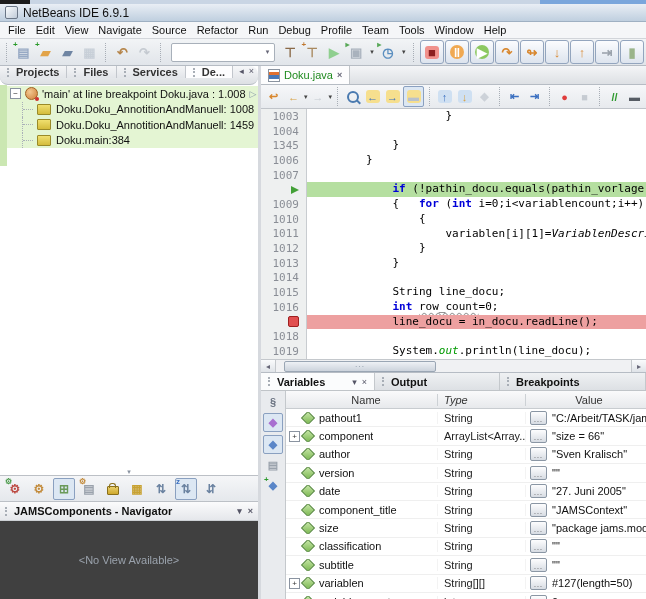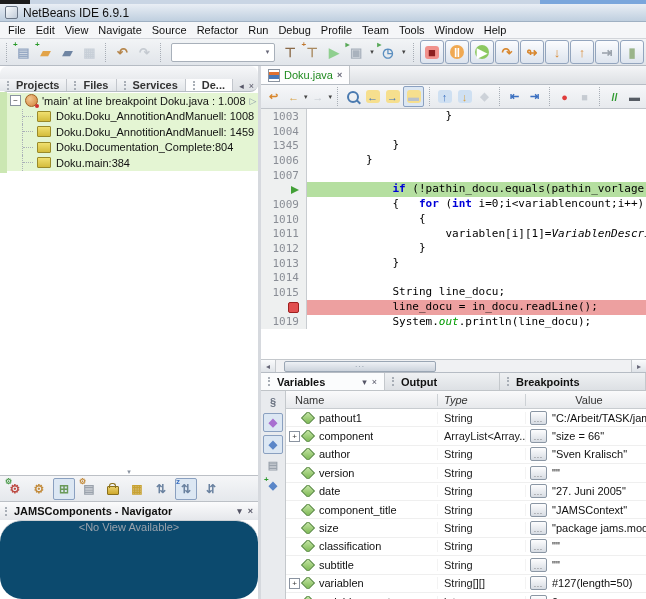--- a/index.html
+++ b/index.html
@@ -40,21 +40,21 @@
   .mag{width:8px;height:8px;border:2px solid #4a7ab0;border-radius:50%;position:relative;}
   .mag::after{content:"";position:absolute;width:5px;height:2px;background:#4a7ab0;transform:rotate(45deg);right:-4px;bottom:-2px;}
   .lock{width:10px;height:7px;background:linear-gradient(#e8ce6a,#cfa92e);border:1px solid #8a6f1a;border-radius:1px;position:relative;margin-top:4px;}
   .lock::before{content:"";position:absolute;left:1px;top:-4px;width:5px;height:4px;border:1px solid #8a6f1a;border-bottom:none;border-radius:3px 3px 0 0;}
   
   .main{display:flex;height:533px;}
   .leftcol{width:258px;display:flex;flex-direction:column;background:#fff;min-width:0;}
   .divider{width:3px;background:#d6d9de;}
   .rightcol{flex:1;display:flex;flex-direction:column;min-width:0;background:#fff;}
   
-  .ptabs{height:26px;background:linear-gradient(#f6f7f9,#dde0e4);border-bottom:1px solid #b6bcc4;display:flex;align-items:flex-end;box-sizing:border-box;border-radius:8px;}
+  .ptabs{height:19px;background:linear-gradient(#f6f7f9,#dde0e4);border-bottom:1px solid #b6bcc4;display:flex;align-items:flex-start;box-sizing:border-box;border-radius:8px;}
   .ptab{display:flex;align-items:center;padding:0 7px;font-weight:bold;border-right:1px solid #c2c6cc;background:linear-gradient(#f4f5f7,#e2e5e9);color:#333;}
   .ptab::before,.btab::before,.navhdr::before{content:"";width:2px;height:9px;border-left:2px dotted #a8aeb6;margin-right:5px;}
   .ptab.active{background:#fdfdfe;}
   .ptab-ctrl{margin-left:auto;display:flex;align-items:center;gap:5px;padding-right:4px;color:#556;font-size:9px;}
   
   .tree{position:relative;flex:1;overflow:hidden;background:#fff;padding-top:1px;}
   .green-strip{position:absolute;left:0;top:0;width:7px;height:81px;background:#cbe7b2;}
   .trow{height:15.5px;display:flex;align-items:center;white-space:nowrap;background:#e4f5d3;}
   .trow.root{padding-left:10px;gap:4px;}
   .trow.child{padding-left:22px;}
@@ -65,21 +65,21 @@
   .conn::after{content:"";position:absolute;top:7px;left:0;width:10px;border-top:1px dotted #aab0b8;}
   .frame-ic{width:12px;height:9px;background:linear-gradient(#f0e070,#d4bc3c);border:1px solid #9a8a28;border-radius:1px;margin-right:5px;flex:none;}
   .cur-arrow{margin-left:auto;margin-right:5px;color:#8a9aa8;font-size:9px;}
   .collapse-strip{height:7px;background:#fff;display:flex;align-items:center;justify-content:center;}
   .tri{font-size:7px;line-height:5px;color:#8892a0;}
   
   .dbgbar{height:26px;border-top:1px solid #bcc0c6;background:linear-gradient(#f5f6f8,#e5e8ec);display:flex;align-items:center;padding:0 5px;gap:4px;box-sizing:border-box;}
   
   .navhdr{height:19px;border-top:1px solid #bcc0c6;background:linear-gradient(#fbfbfc,#e5e7eb);display:flex;align-items:center;padding:0 5px;font-weight:bold;box-sizing:border-box;}
   .hdr-ctrl{margin-left:auto;display:flex;gap:6px;color:#556;font-size:9px;}
-  .navbody{height:78px;background:#0c4a6e;border-top:1px solid #cdd1d5;display:flex;justify-content:center;color:#9aa2ac;border-radius:22px;}
+  .navbody{height:78px;background:#404040;border-top:1px solid #cdd1d5;display:flex;align-items:center;justify-content:center;color:#9aa2ac;}
   
   .etabs{height:19px;background:linear-gradient(#f4f5f7,#dde0e4);border-bottom:1px solid #b6bcc4;display:flex;align-items:stretch;box-sizing:border-box;}
   .etab{display:flex;align-items:center;gap:4px;padding:0 7px;background:#fdfdfe;border-right:1px solid #c0c4c8;}
   .jicon{width:10px;height:11px;border:1px solid #8a93a0;background:linear-gradient(#fff 2px,#e07030 2px,#e07030 5px,#4878b8 5px,#4878b8 9px,#fff 9px);flex:none;}
   .etab-label{color:#1e8a1e;}
   .etab-close{color:#667;font-size:9px;font-weight:bold;}
   .etoolbar{height:24px;background:linear-gradient(#f6f7f9,#e7eaee);border-bottom:1px solid #c0c4ca;display:flex;align-items:center;padding:0 3px;gap:1px;box-sizing:border-box;}
   
   .code{height:250px;overflow:hidden;background:#fff;}
   .crow{display:flex;height:14.7px;}
@@ -97,30 +97,30 @@
   
   .hscroll{height:13px;border-top:1px solid #c4c8cc;background:#f0f1f3;display:flex;align-items:stretch;box-sizing:border-box;}
   .sbtn{width:14px;display:flex;align-items:center;justify-content:center;font-size:8px;color:#667;background:linear-gradient(#fafbfc,#dfe3e8);flex:none;}
   .sbtn:first-child{border-right:1px solid #c4c8cc;}
   .sbtn:last-child{border-left:1px solid #c4c8cc;}
   .strack{flex:1;position:relative;}
   .sthumb{position:absolute;left:8px;top:1px;width:150px;height:9px;background:linear-gradient(#eef1f5,#ccd3dc);border:1px solid #9aa6b4;border-radius:2px;display:flex;align-items:center;justify-content:center;color:#8a96a4;font-size:7px;letter-spacing:1px;}
   
   .btabs{height:19px;display:flex;background:linear-gradient(#eff1f3,#dde0e4);border-bottom:1px solid #c0c4c8;border-top:1px solid #b6bcc4;box-sizing:border-box;}
   .btab{display:flex;align-items:center;padding:0 7px;border-right:1px solid #c4c8cc;font-weight:bold;box-sizing:border-box;}
-  .btab.active{background:#fbfcfd;flex:none;width:124px;}
+  .btab.active{background:#fbfcfd;flex:none;width:114px;}
   .btab.bp{flex:none;width:146px;}
   .btab.out{flex:1;}
   .tab-ctrl{margin-left:auto;display:flex;gap:5px;color:#556;font-size:9px;font-weight:normal;}
   
   .varpanel{flex:1;display:flex;min-height:0;}
   .rail{width:25px;flex:none;background:#e9ebee;border-right:1px solid #c4c8cc;display:flex;flex-direction:column;align-items:center;padding-top:2px;gap:3px;box-sizing:border-box;}
   .vtable{flex:1;display:flex;flex-direction:column;background:#fff;min-width:0;}
   .vhead{height:17px;flex:none;display:flex;align-items:center;background:linear-gradient(#fafafb,#e7e9ec);border-bottom:1px solid #c8ccd0;color:#333;}
-  .c-name{width:152px;padding-left:9px;border-right:1px solid #cdd1d5;box-sizing:border-box;}
+  .c-name{width:152px;padding-left:9px;border-right:1px solid #cdd1d5;box-sizing:border-box;text-align:center;}
   .c-type{width:88px;padding-left:6px;border-right:1px solid #cdd1d5;box-sizing:border-box;font-style:italic;}
   .c-value{flex:1;padding-left:6px;text-align:center;}
   .vrow{height:17.4px;display:flex;align-items:center;border-bottom:1px solid #efefef;}
   .vc-name{width:152px;flex:none;display:flex;align-items:center;padding-left:3px;box-sizing:border-box;overflow:hidden;white-space:nowrap;border-right:1px solid #f3f3f3;}
   .vexp{width:9px;height:9px;flex:none;border:1px solid #8a93a0;background:#fff;font-size:8px;line-height:7px;display:flex;align-items:center;justify-content:center;color:#333;}
   .vexp.none{visibility:hidden;}
   .vdiamond{width:8px;height:8px;flex:none;background:linear-gradient(135deg,#c6e6a6,#7cb852);border:1px solid #4a8030;transform:rotate(45deg);margin:0 6px 0 3px;}
   .vname{overflow:hidden;}
   .vc-type{width:88px;flex:none;padding-left:6px;box-sizing:border-box;white-space:nowrap;overflow:hidden;border-right:1px solid #f3f3f3;color:#222;}
   .vc-value{flex:1;display:flex;align-items:center;gap:5px;min-width:0;padding-left:4px;}
@@ -268,25 +268,20 @@
             <span class="tlabel">Doku.Doku_AnnotitionAndManuell: 1008</span>
           </div>
           <div class="trow child">
             <span class="conn"></span>
             <span class="frame-ic"></span>
             <span class="tlabel">Doku.Doku_AnnotitionAndManuell: 1459</span>
           </div>
           <div class="trow child">
             <span class="conn"></span>
             <span class="frame-ic"></span>
-            <span class="tlabel">Doku.Documentation_Complete:804</span>
-          </div>
-          <div class="trow child">
-            <span class="conn"></span>
-            <span class="frame-ic"></span>
             <span class="tlabel">Doku.main:384</span>
           </div>
         </div>
       <div class="collapse-strip">
           <span class="tri">▾</span>
         </div>
       <div class="dbgbar" id="dbgbar">
           <span class="dbtn">
             <span class="glyph" style="color: rgb(188, 74, 66);">⚙</span>
             <span class="ibadge" style="color: rgb(74, 154, 74);">⚙</span>
@@ -446,24 +441,32 @@
           </div>
           <div class="crow">
             <span class="gut">1014</span>
             <span class="ctext"></span>
           </div>
           <div class="crow">
             <span class="gut">1015</span>
             <span class="ctext"><span class="tk-p">            String line_docu;</span></span>
           </div>
           <div class="crow">
+            <span class="gut">1016</span>
+            <span class="ctext"><span class="tk-p">            </span><span class="tk-k">int</span><span class="tk-p"> </span><span class="tk-w">row_count</span><span class="tk-p">=0;</span></span>
+          </div>
+          <div class="crow">
             <span class="gut">
               <span class="bp-square"></span>
             </span>
             <span class="ctext hl-red"><span class="tk-p">            line_docu = in_docu.readLine();</span></span>
+          </div>
+          <div class="crow">
+            <span class="gut">1018</span>
+            <span class="ctext"></span>
           </div>
           <div class="crow">
             <span class="gut">1019</span>
             <span class="ctext"><span class="tk-p">            System.</span><span class="tk-g">out</span><span class="tk-p">.println(line_docu);</span></span>
           </div>
         </div>
       <div class="hscroll">
         <span class="sbtn">◂</span>
         <span class="strack">
           <span class="sthumb">···</span>

